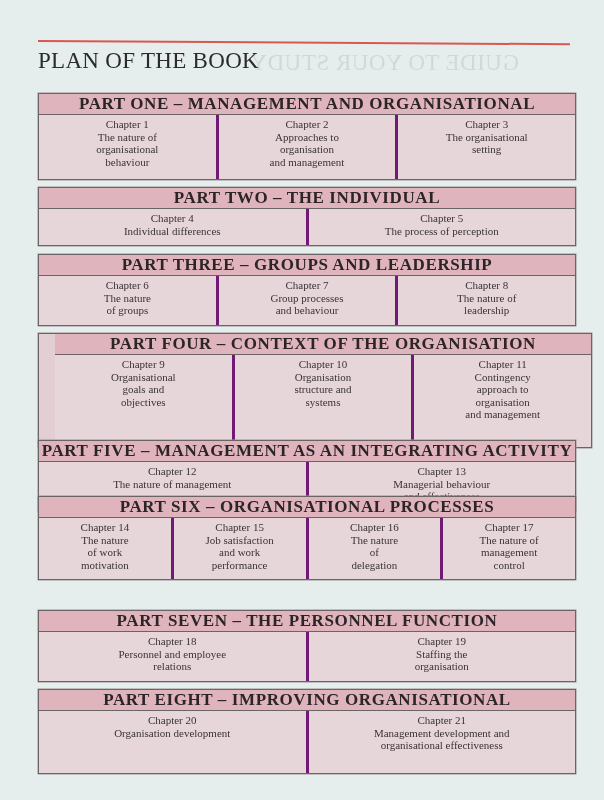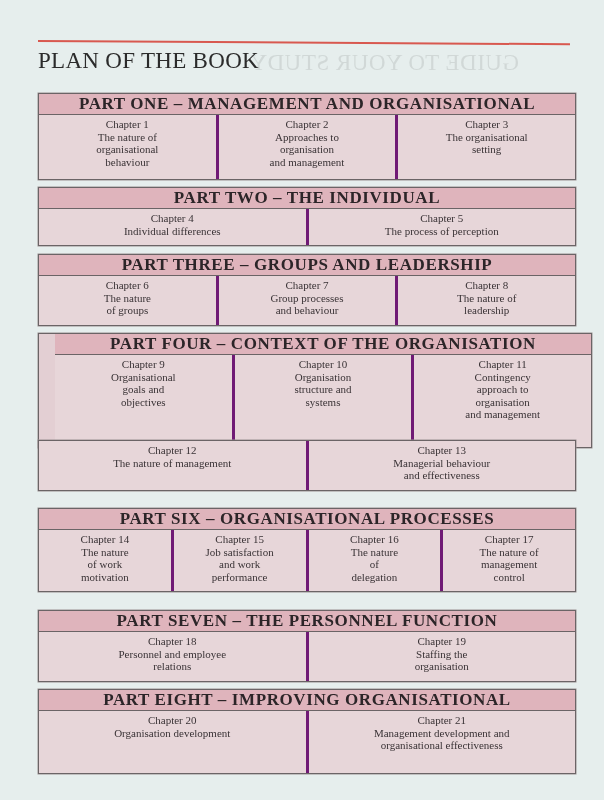--- a/index.html
+++ b/index.html
@@ -129,33 +129,34 @@
         <div class="cell">
           <span>Chapter 11</span>
           <span>Contingency</span>
           <span>approach to</span>
           <span>organisation</span>
           <span>and management</span>
         </div>
       </div>
     </div>
     <div class="part" style="top: 440px;">
+      <div class="part-head">PART FIVE – MANAGEMENT AS AN INTEGRATING ACTIVITY</div>
       <div class="row" style="height: 49px;">
         <div class="cell">
           <span>Chapter 12</span>
           <span>The nature of management</span>
         </div>
         <div class="cell">
           <span>Chapter 13</span>
           <span>Managerial behaviour</span>
           <span>and effectiveness</span>
         </div>
       </div>
     </div>
-    <div class="part" style="top: 508px;">
+    <div class="part" style="top: 496px;">
       <div class="part-head">PART SIX – ORGANISATIONAL PROCESSES</div>
       <div class="row" style="height: 61px;">
         <div class="cell">
           <span>Chapter 14</span>
           <span>The nature</span>
           <span>of work</span>
           <span>motivation</span>
         </div>
         <div class="cell">
           <span>Chapter 15</span>

